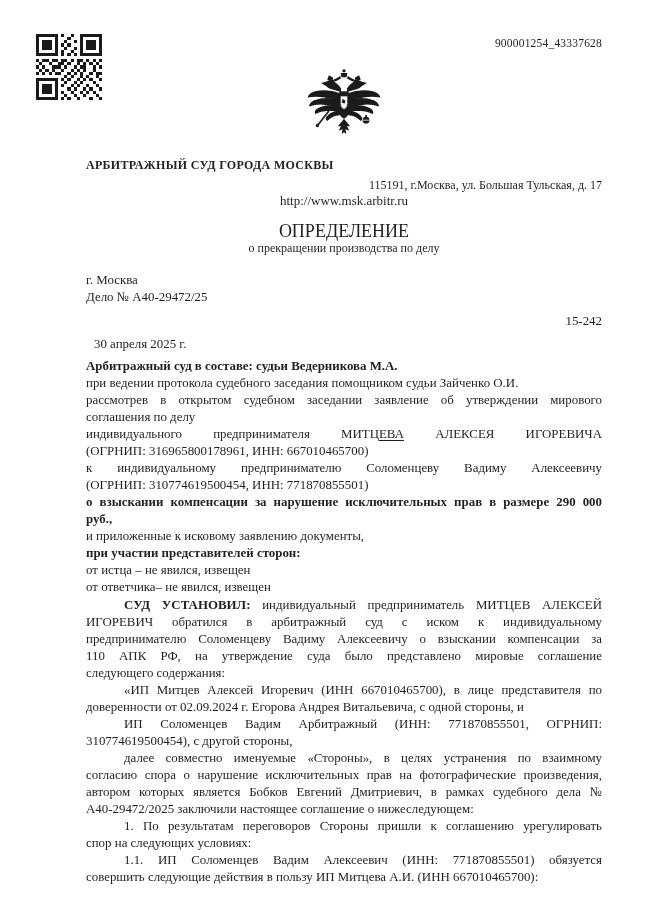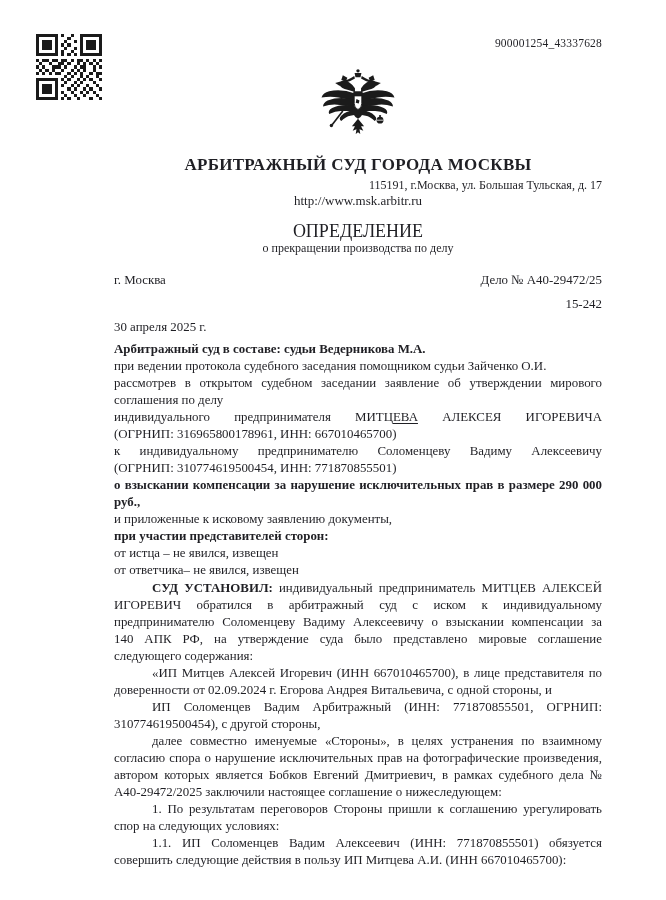--- a/index.html
+++ b/index.html
@@ -2,36 +2,36 @@
 <html><head>
 <meta charset="utf-8">
 <style>
   html,body{margin:0;padding:0;background:#fff;}
   .page{
     position:relative;
     width:666px;height:900px;
     background:#ffffff;
     overflow:hidden;
     box-sizing:border-box;
-    padding:0 64px 0 114px;
+    padding:0 64px 0 86px;
     font-family:"Liberation Serif","DejaVu Serif",serif;
     color:#1f1f24;
     font-size:12.9px;
   }
   .qr{position:absolute;left:36px;top:34px;width:66px;height:66px;shape-rendering:crispEdges;}
   .docnum{position:absolute;top:37px;right:64px;font-size:11.5px;letter-spacing:0.2px;}
   .emblem{width:76px;height:82px;margin:64px auto 0;display:block;}
-  .court-name{margin-top:9px;text-align:center;font-weight:bold;font-size:17px;line-height:20px;letter-spacing:0.3px;}
+  .court-name{margin-top:9px;text-align:left;font-weight:bold;font-size:12px;line-height:20px;letter-spacing:0.3px;}
   .court-address{margin-top:2px;text-align:right;font-size:12px;line-height:16px;}
   .court-url{text-align:center;font-size:13px;line-height:16px;}
   .doc-title{margin-top:14px;text-align:center;font-size:18px;line-height:17px;}
   .doc-subtitle{text-align:center;font-size:12px;line-height:17px;}
-  .case-row{margin-top:15px;display:flex;justify-content:space-between;line-height:17px;}
+  .case-row{margin-top:15px;display:flex;justify-content:space-between;line-height:17px;flex-direction:column;}
   .case-suffix{margin-top:7px;text-align:right;line-height:17px;}
-  .doc-date{margin-top:6px;line-height:17px;}
+  .doc-date{margin-top:6px;line-height:17px;margin-left:8px;}
   .body{margin-top:5px;}
   .ln{line-height:17px;min-height:17px;}
   .j{text-align:justify;text-align-last:justify;}
   .b{font-weight:bold;}
   .ind{text-indent:38px;}
   .u{text-decoration:underline;text-underline-offset:2px;}
   .established{margin-top:1px;}
 </style>
 </head>
 <body>
@@ -118,21 +118,21 @@
     <div class="ln b">руб.,</div>
     <div class="ln">и приложенные к исковому заявлению документы,</div>
     <div class="ln b">при участии представителей сторон:</div>
     <div class="ln">от истца – не явился, извещен</div>
     <div class="ln">от ответчика– не явился, извещен</div>
 
     <div class="established">
       <div class="ln j ind"><span class="b">СУД УСТАНОВИЛ:</span><span> индивидуальный предприниматель МИТЦЕВ АЛЕКСЕЙ</span></div>
       <div class="ln j">ИГОРЕВИЧ обратился в арбитражный суд с иском к индивидуальному</div>
       <div class="ln j">предпринимателю Соломенцеву Вадиму Алексеевичу о взыскании компенсации за</div>
-      <div class="ln j">140 АПК РФ, на утверждение суда было представлено мировые соглашение</div>
+      <div class="ln j">110 АПК РФ, на утверждение суда было представлено мировые соглашение</div>
       <div class="ln">следующего содержания:</div>
       <div class="ln j ind">«ИП Митцев Алексей Игоревич (ИНН 667010465700), в лице представителя по</div>
       <div class="ln">доверенности от 02.09.2024 г. Егорова Андрея Витальевича, с одной стороны, и</div>
       <div class="ln j ind">ИП Соломенцев Вадим Арбитражный (ИНН: 771870855501, ОГРНИП:</div>
       <div class="ln">310774619500454), с другой стороны,</div>
       <div class="ln j ind">далее совместно именуемые «Стороны», в целях устранения по взаимному</div>
       <div class="ln j">согласию спора о нарушение исключительных прав на фотографические произведения,</div>
       <div class="ln j">автором которых является Бобков Евгений Дмитриевич, в рамках судебного дела №</div>
       <div class="ln">А40-29472/2025 заключили настоящее соглашение о нижеследующем:</div>
       <div class="ln j ind">1. По результатам переговоров Стороны пришли к соглашению урегулировать</div>

